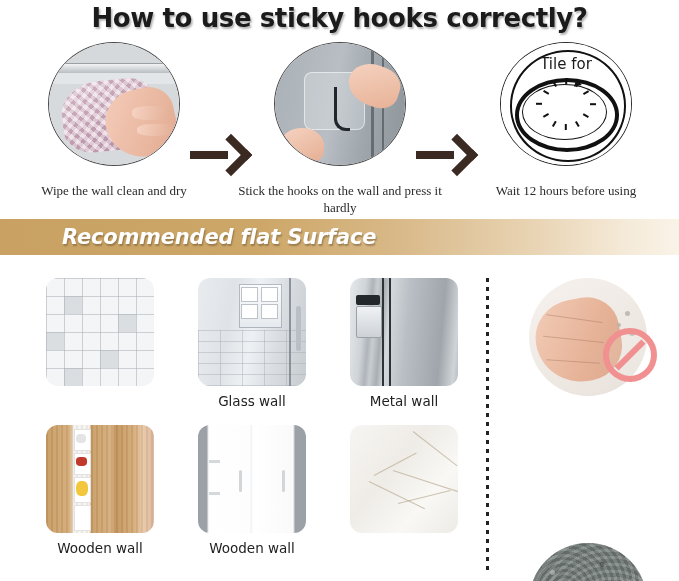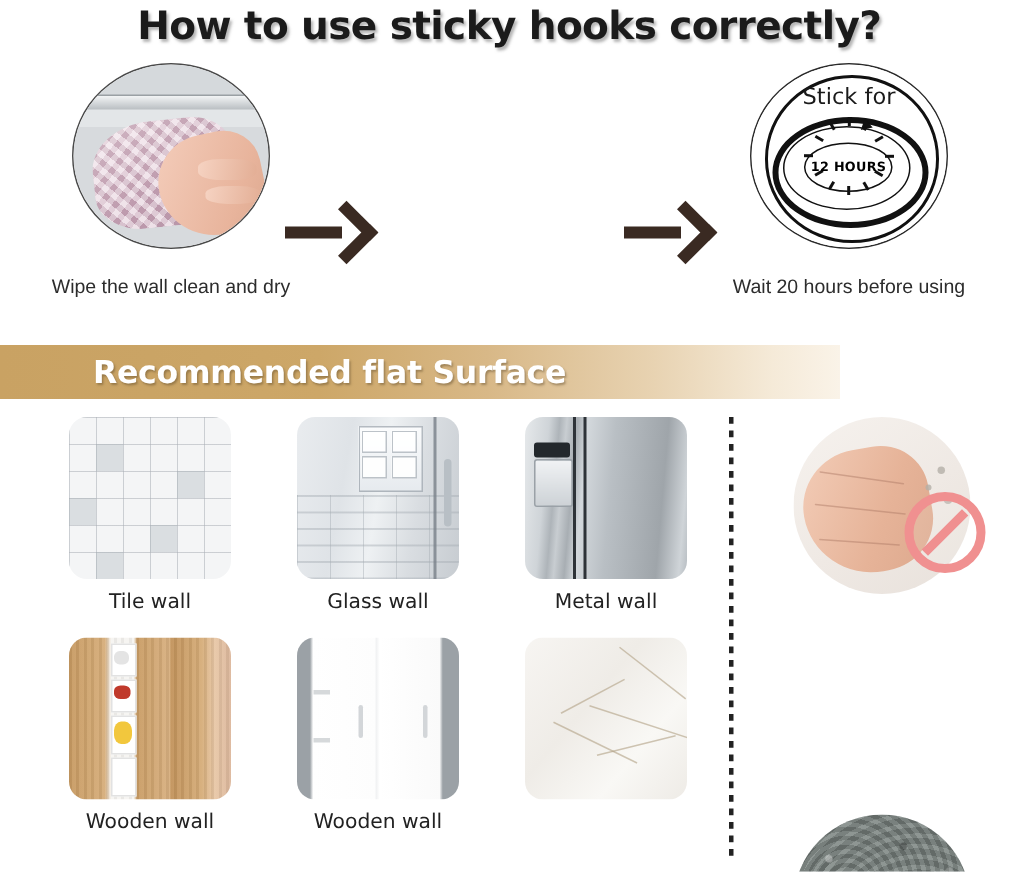--- a/index.html
+++ b/index.html
@@ -201,36 +201,37 @@
     border-right: 8px solid #3a2a22;
     transform: rotate(45deg);
   }
 
   .step-caption {
     position: absolute;
     top: 140px;
     left: -5px;
     width: 210px;
     text-align: center;
-    font-family: Liberation Sans, sans-serif;
+    font-family: Liberation Serif, serif;
     font-size: 13px;
     line-height: 17px;
     color: #2c2c2c;
   }
 
   
   .banner {
     position: absolute;
-    left: 0; top: 230px;
-    width: 560px; height: 36px;
+    left: 0; top: 219px;
+    width: 679px; height: 36px;
     background: linear-gradient(90deg,
       #c9a263 0%, #caa465 18%, #cda768 38%,
       #d8b887 58%, #e8d3b2 78%, #f5ead8 92%, #faf3e8 100%);
     display: flex;
     align-items: center;
+    font-style: italic;
   }
   .banner-title {
     position: absolute;
     left: 62px;
     font-family: "DejaVu Sans", sans-serif;
     font-weight: bold;
     font-size: 21px;
     color: #ffffff;
     text-shadow: 1px 1.5px 1.5px rgba(90,70,40,0.45);
     letter-spacing: -0.2px;
@@ -463,49 +464,62 @@
           <div class="cloth"></div>
           <div class="hand"></div>
           <div class="finger" style="right:6%;top:52%;width:30%;height:11%;"></div>
           <div class="finger" style="right:4%;top:66%;width:28%;height:10%;"></div>
         </div>
       </div>
     </div>
     <div class="step-caption">Wipe the wall clean and dry</div>
   </div>
 
+  <div class="step step-2">
+    <div class="oval-wrap">
+      <div class="oval">
+        <div class="art-hook">
+          <div class="panel-line" style="left:74%;"></div>
+          <div class="panel-line" style="left:82%;width:2px;"></div>
+          <div class="pad"></div>
+          <div class="hookstem"></div>
+          <div class="hookshape"></div>
+          <div class="thumb"></div>
+          <div class="lowerhand"></div>
+        </div>
+      </div>
+    </div>
+    <div class="step-caption">Stick the hooks on the wall and press it hardly</div>
+  </div>
 
   <div class="step step-3">
     <div class="oval-wrap">
       <div class="oval" style="border-color:#2b2b2b;">
         <div class="art-clock">
           <div class="clock-ring-outer"></div>
-          <div class="clock-wait">Stick for</div>
+          <div class="clock-wait">Tile for</div>
           <div class="clock-ring-mid"></div>
           <div class="clock-ring-in"></div>
           <div class="tick" style="transform:translate(-50%,0) rotate(0deg) translateY(-26px);"></div>
           <div class="tick" style="transform:translate(-50%,0) rotate(30deg) translateY(-26px);"></div>
           <div class="tick" style="transform:translate(-50%,0) rotate(60deg) translateY(-26px);"></div>
           <div class="tick" style="transform:translate(-50%,0) rotate(90deg) translateY(-30px);"></div>
           <div class="tick" style="transform:translate(-50%,0) rotate(120deg) translateY(-26px);"></div>
           <div class="tick" style="transform:translate(-50%,0) rotate(150deg) translateY(-26px);"></div>
           <div class="tick" style="transform:translate(-50%,0) rotate(180deg) translateY(-26px);"></div>
           <div class="tick" style="transform:translate(-50%,0) rotate(210deg) translateY(-26px);"></div>
           <div class="tick" style="transform:translate(-50%,0) rotate(240deg) translateY(-26px);"></div>
           <div class="tick" style="transform:translate(-50%,0) rotate(270deg) translateY(-30px);"></div>
           <div class="tick" style="transform:translate(-50%,0) rotate(300deg) translateY(-26px);"></div>
           <div class="tick" style="transform:translate(-50%,0) rotate(330deg) translateY(-26px);"></div>
           <div class="clock-arrow"></div>
-          <div class="clock-core">
-            <span class="clock-core-text">12 HOURS</span>
-          </div>
         </div>
       </div>
     </div>
-    <div class="step-caption">Wait 20 hours before using</div>
+    <div class="step-caption">Wait 12 hours before using</div>
   </div>
 
   <div class="arrow arrow-1">
     <div class="shaft"></div>
     <div class="head"></div>
   </div>
   <div class="arrow arrow-2">
     <div class="shaft"></div>
     <div class="head"></div>
   </div>
@@ -522,21 +536,20 @@
   <div class="cell col-1 row-1">
     <div class="thumb-sq">
       <div class="tex-tile">
         <div class="blot" style="left:18px;top:18px;"></div>
         <div class="blot" style="left:72px;top:36px;"></div>
         <div class="blot" style="left:0px;top:54px;"></div>
         <div class="blot" style="left:54px;top:72px;"></div>
         <div class="blot" style="left:18px;top:90px;"></div>
       </div>
     </div>
-    <div class="cell-label">Tile wall</div>
   </div>
 
   <div class="cell col-2 row-1">
     <div class="thumb-sq">
       <div class="tex-glass">
         <div class="brick"></div>
         <div class="win"></div>
         <div class="winpane" style="left:40%;top:8%;width:16%;height:14%;"></div>
         <div class="winpane" style="left:58%;top:8%;width:16%;height:14%;"></div>
         <div class="winpane" style="left:40%;top:24%;width:16%;height:14%;"></div>

